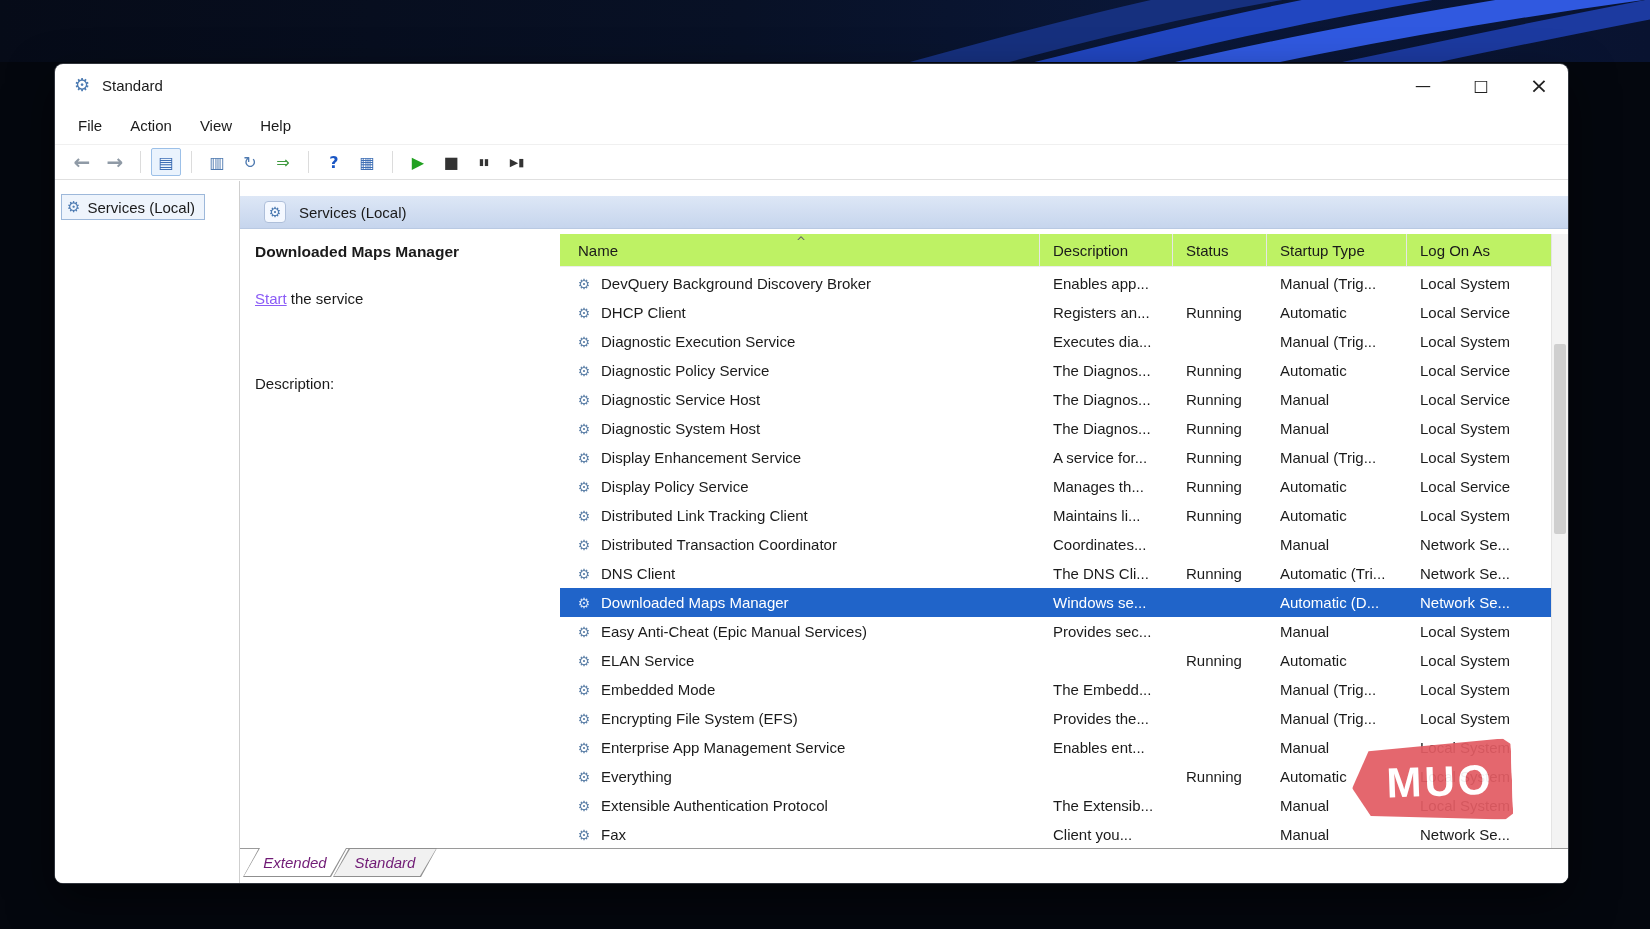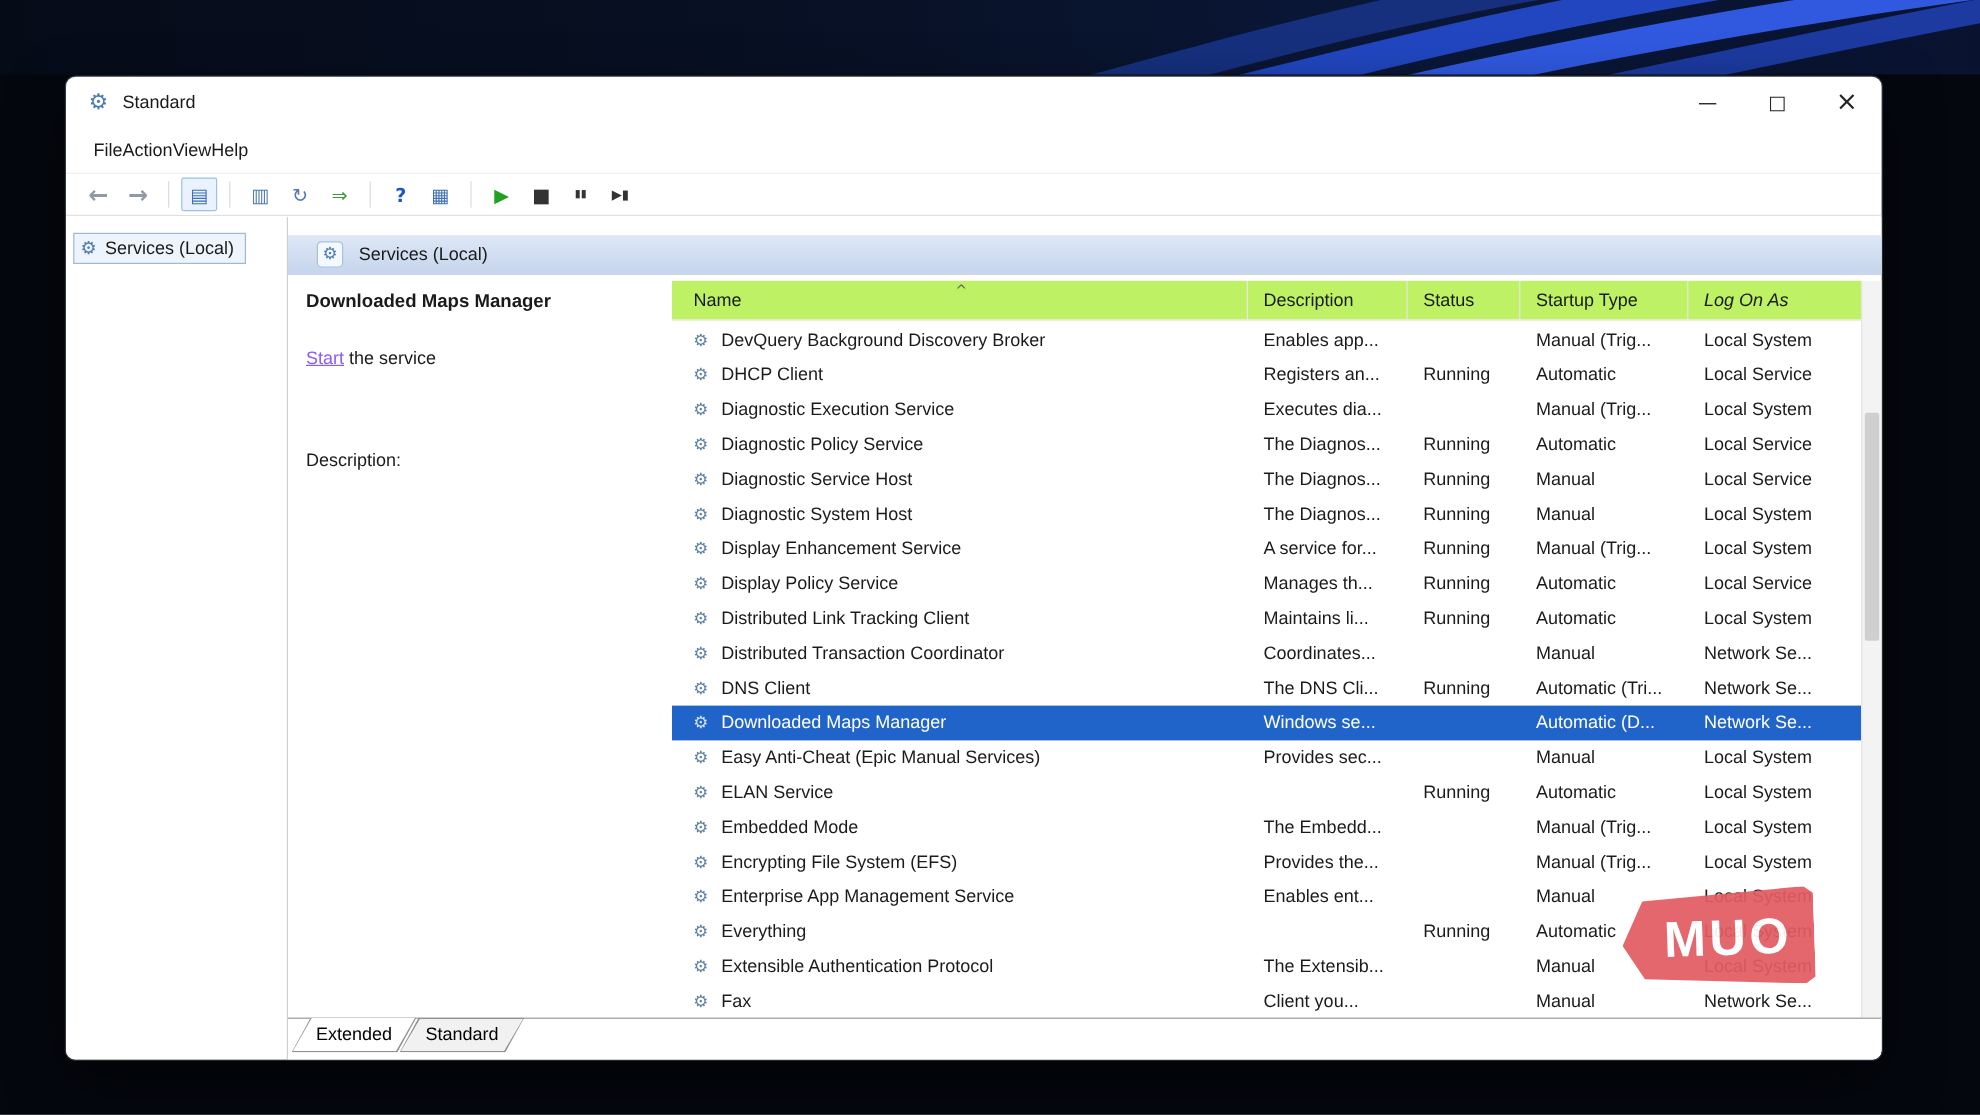--- a/index.html
+++ b/index.html
@@ -29,21 +29,21 @@
   .app-icon { font-size:18px; color:#4d7bb2; width:22px; text-align:center; }
   .title-text { margin-left:9px; font-size:15px; }
   .win-controls { margin-left:auto; display:flex; height:100%; }
   .win-btn {
     width:58px; height:100%; border:none; background:transparent;
     font-size:16px; color:#222; display:flex; align-items:center; justify-content:center;
     font-family:"DejaVu Sans", sans-serif;
   }
   .win-btn.close { font-size:22px; }
 
-  .menubar { height:38px; display:flex; align-items:center; padding-left:23px; font-size:15px; }
+  .menubar { height:38px; display:flex; align-items:center; padding-left:23px; gap:28px; font-size:15px; }
   .menu-item { cursor:default; }
 
   .toolbar {
     height:36px; display:flex; align-items:center; padding-left:12px; gap:3px;
     border-top:1px solid #f0f0f0; border-bottom:1px solid #e0e0e0;
   }
   .tb-btn {
     min-width:30px; height:28px; border:none; background:transparent;
     display:flex; align-items:center; justify-content:center;
     font-size:16px; font-family:"DejaVu Sans", sans-serif; color:#4f7ab0;
@@ -87,21 +87,21 @@
   .col-headers {
     position:absolute; top:5px; left:0; right:17px; height:33px;
     display:grid; grid-template-columns:480px 133px 94px 140px auto;
     border-bottom:1px solid #ececec; background:#bef264;
   }
   .col {
     display:flex; align-items:center; padding-left:13px; font-size:15px;
     border-right:1px solid #e6e6e6; position:relative; white-space:nowrap; overflow:hidden;
   }
   .col.first { padding-left:18px; }
-  .col:last-child { border-right:none;font-style:italic; }
+  .col:last-child { border-right:none; }
   .sort-caret {
     position:absolute; left:236px; top:1px; font-size:12px; color:#666;
     font-family:"DejaVu Sans", sans-serif;
   }
   .list-body { position:absolute; top:40px; left:0; right:17px; bottom:0; overflow:hidden; }
   .lrow {
     display:grid; grid-template-columns:480px 133px 94px 140px auto;
     height:29px; align-items:center; font-size:15px; color:#1b1b1b;
   }
   .lrow .c { padding-left:13px; white-space:nowrap; overflow:hidden; }
@@ -124,21 +124,21 @@
     position:absolute; inset:0; background:#8f8f8f;
     clip-path:polygon(16px 0, 100% 0, calc(100% - 16px) 100%, 0 100%);
   }
   .tab .inner {
     position:absolute; left:1px; right:1px; top:1px; bottom:1px; background:#f1f1f1;
     clip-path:polygon(16px 0, 100% 0, calc(100% - 16px) 100%, 0 100%);
   }
   .tab.active .inner { top:0; background:#ffffff; }
   .tab .lbl {
     position:absolute; inset:0; display:flex; align-items:center; justify-content:center;
-    font-size:15px; color:#000000;
+    font-size:15px; color:#701a75;font-style:italic;
   }
 
   
   .muo {
     position:absolute; left:1352px; top:741px; width:160px; height:81px;
     transform:rotate(-2deg); opacity:.93; z-index:60;
     clip-path:polygon(0% 55%, 11% 10%, 95% 0%, 100% 7%, 100% 93%, 95% 100%, 11% 90%);
     display:flex; align-items:center; justify-content:center; padding-left:16px;
   }
   .muo span {

